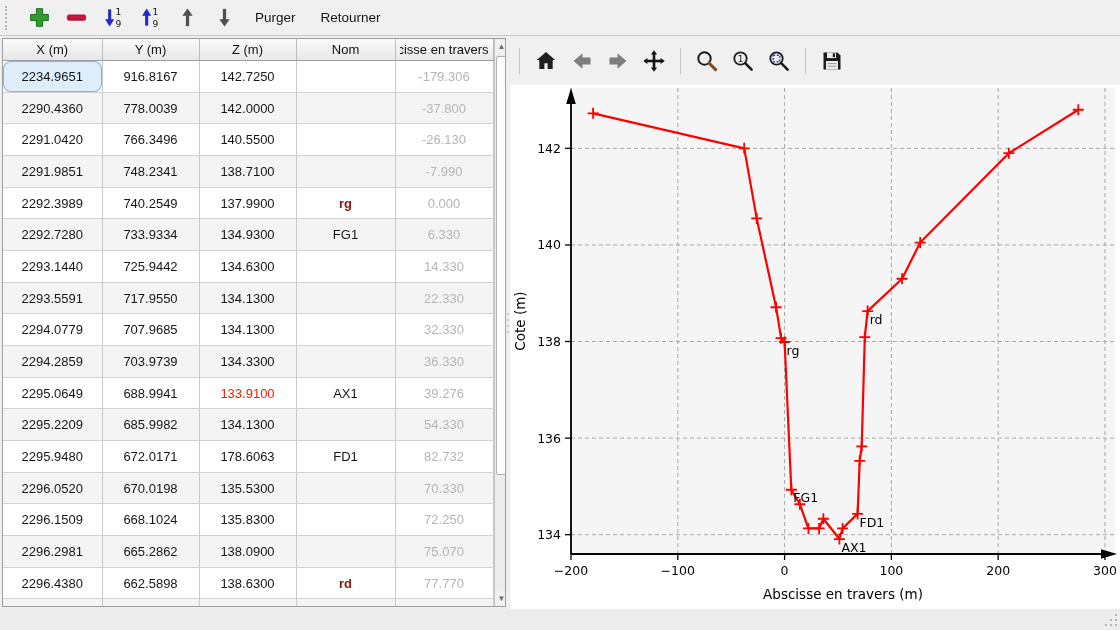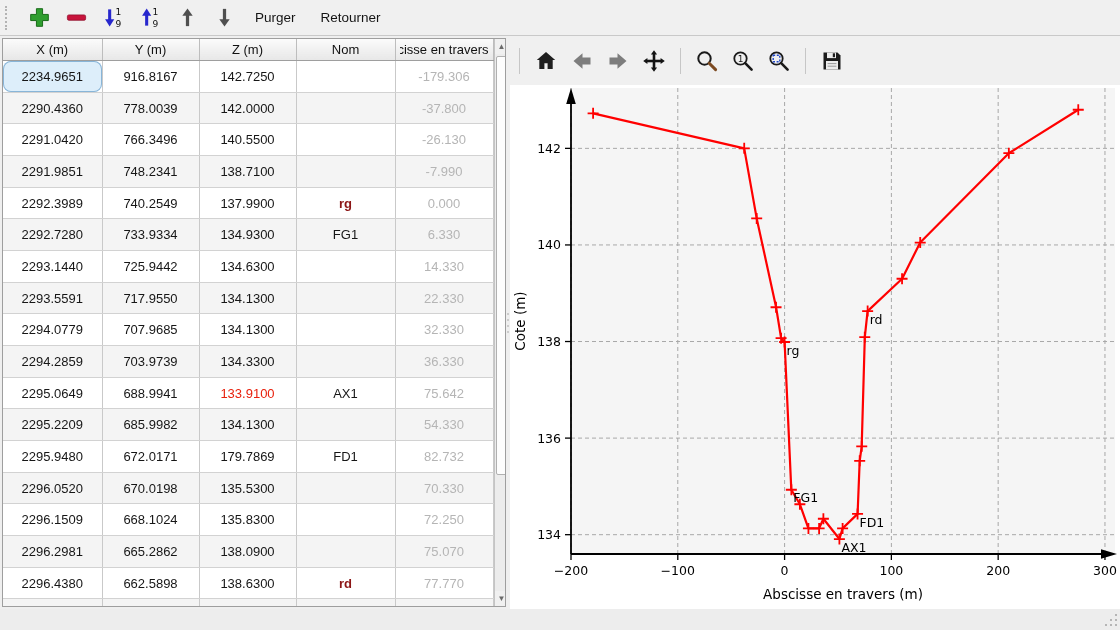--- a/index.html
+++ b/index.html
@@ -229,33 +229,33 @@
                 <td>703.9739</td>
                 <td>134.3300</td>
                 <td></td>
                 <td class="c-absc">36.330</td>
               </tr>
               <tr>
                 <td>2295.0649</td>
                 <td>688.9941</td>
                 <td class="c-alert">133.9100</td>
                 <td>AX1</td>
-                <td class="c-absc">75.642</td>
+                <td class="c-absc">39.276</td>
               </tr>
               <tr>
                 <td>2295.2209</td>
                 <td>685.9982</td>
                 <td>134.1300</td>
                 <td></td>
                 <td class="c-absc">54.330</td>
               </tr>
               <tr>
                 <td>2295.9480</td>
                 <td>672.0171</td>
-                <td>179.7869</td>
+                <td>178.6063</td>
                 <td>FD1</td>
                 <td class="c-absc">82.732</td>
               </tr>
               <tr>
                 <td>2296.0520</td>
                 <td>670.0198</td>
                 <td>135.5300</td>
                 <td></td>
                 <td class="c-absc">70.330</td>
               </tr>

